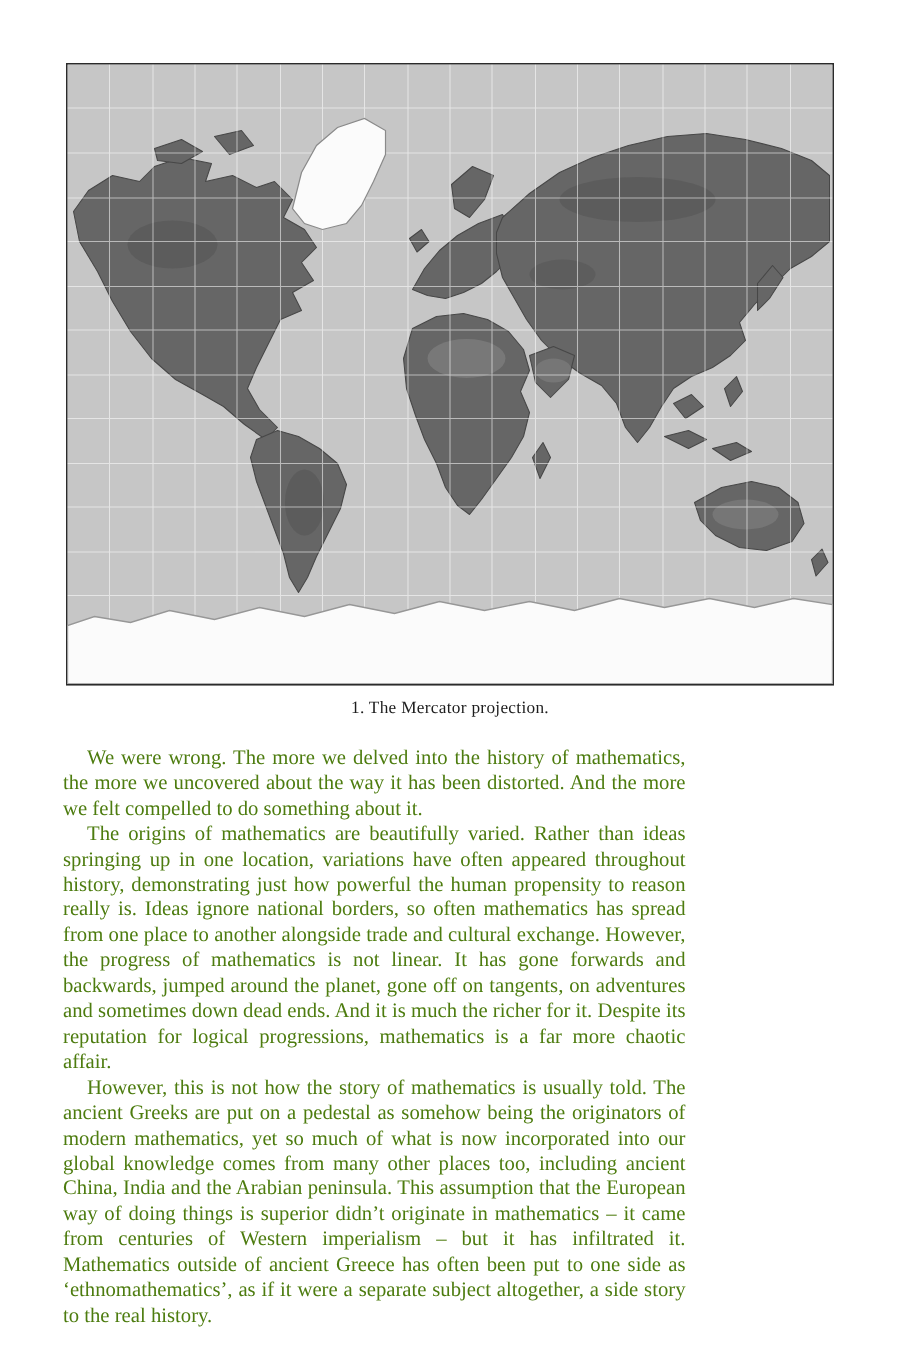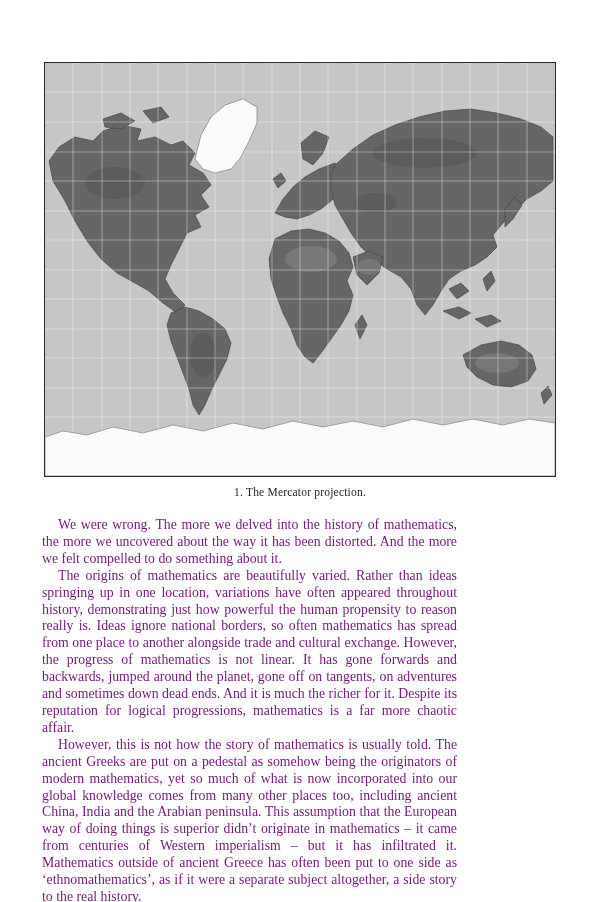--- a/index.html
+++ b/index.html
@@ -4,41 +4,41 @@
 <style>
   * { box-sizing: border-box; }
   html, body { margin: 0; padding: 0; }
   body {
     width: 600px; height: 902px;
     background: #ffffff;
     font-family: "Liberation Serif", "DejaVu Serif", serif;
     color: #151515;
     overflow: hidden;
   }
-  .page { width: 499px; height: 902px; padding: 62px 42px 0 42px; }
+  .page { width: 499px; height: 902px; padding: 42px 42px 0 42px; }
   .figure { width: 516px; margin: 0 auto; }
   .map-frame {
     width: 512px; margin: 0 auto;
     border: 1px solid #2b2b2b;
     background: #c6c6c6;
   }
   .map-frame svg { display: block; width: 510px; height: 413px; }
   .caption {
     text-align: center;
     font-size: 11.5px;
     letter-spacing: 0.2px;
     margin-top: 9px;
     color: #1d1d1d;
   }
   .body-text {
     margin-top: 19px;
     font-size: 13.8px;
     line-height: 16.9px;
     text-align: justify;
-    color: #701a75;
+    color: #4d7c0f;
   }
   .body-text p { margin: 0; text-indent: 16px; }
 </style>
 </head>
 <body>
 
 <div class="page">
 
   <div class="figure">
     <div class="map-frame">

